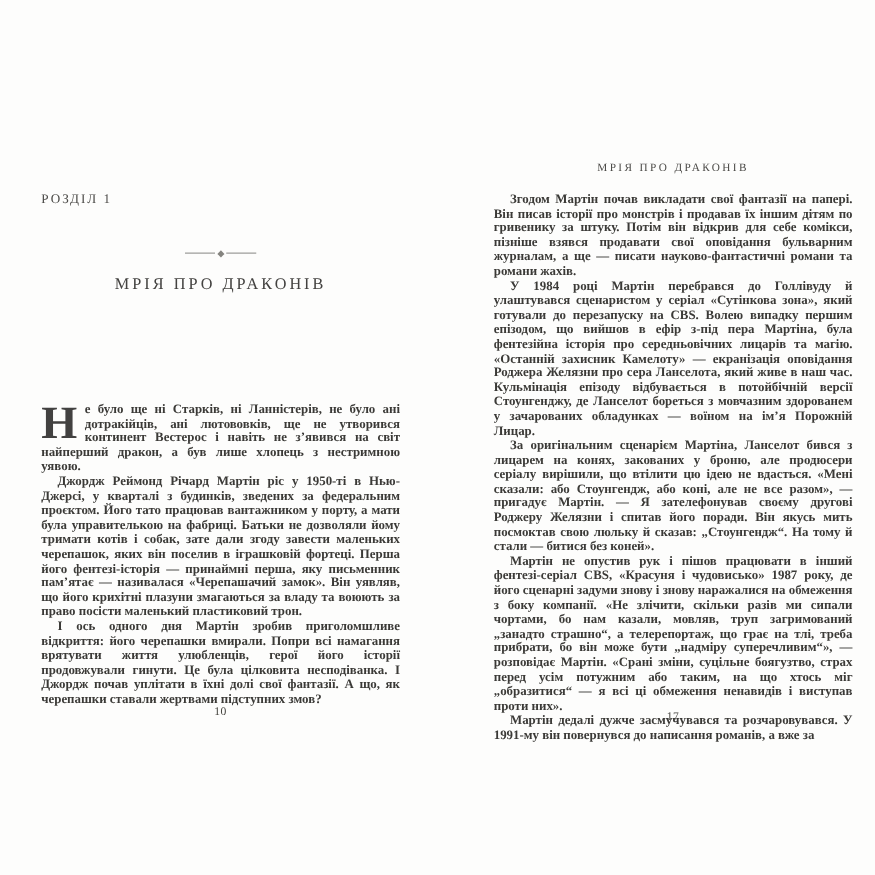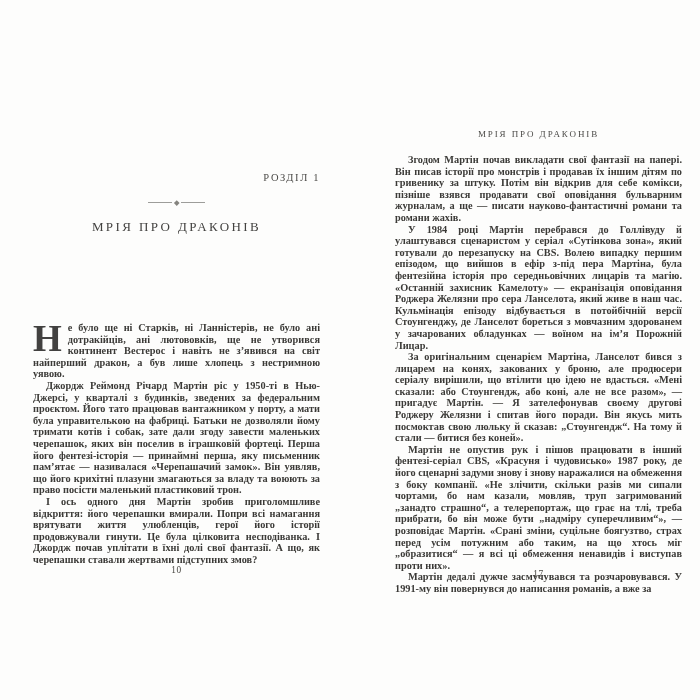--- a/index.html
+++ b/index.html
@@ -10,22 +10,22 @@
     background: #fdfdfc;
     font-family: "Liberation Serif", "DejaVu Serif", serif;
     color: #3b3a37;
     overflow: hidden;
   }
   .page-col { position: absolute; top: 0; height: 516px; width: 287px; }
   .page-left  { left: 33px; }
   .page-right { left: 395px; }
 
   .chapter-label {
-    position: absolute; top: 172px; left: 0; width: 100%;
-    text-align: right;
+    position: absolute; top: 154px; left: 0; width: 100%;
+    text-align: left;
     font-size: 10.5px; letter-spacing: 1.6px;
     color: #4c4b48;
   }
   .ornament {
     position: absolute; top: 201px; left: 0; width: 100%;
     display: flex; align-items: center; justify-content: center;
   }
   .orn-line { width: 24px; height: 1px; background: #9d9d9a; }
   .orn-dot  { width: 3.5px; height: 3.5px; background: #85847f; transform: rotate(45deg); margin: 0 2.5px; }
   .chapter-title {

